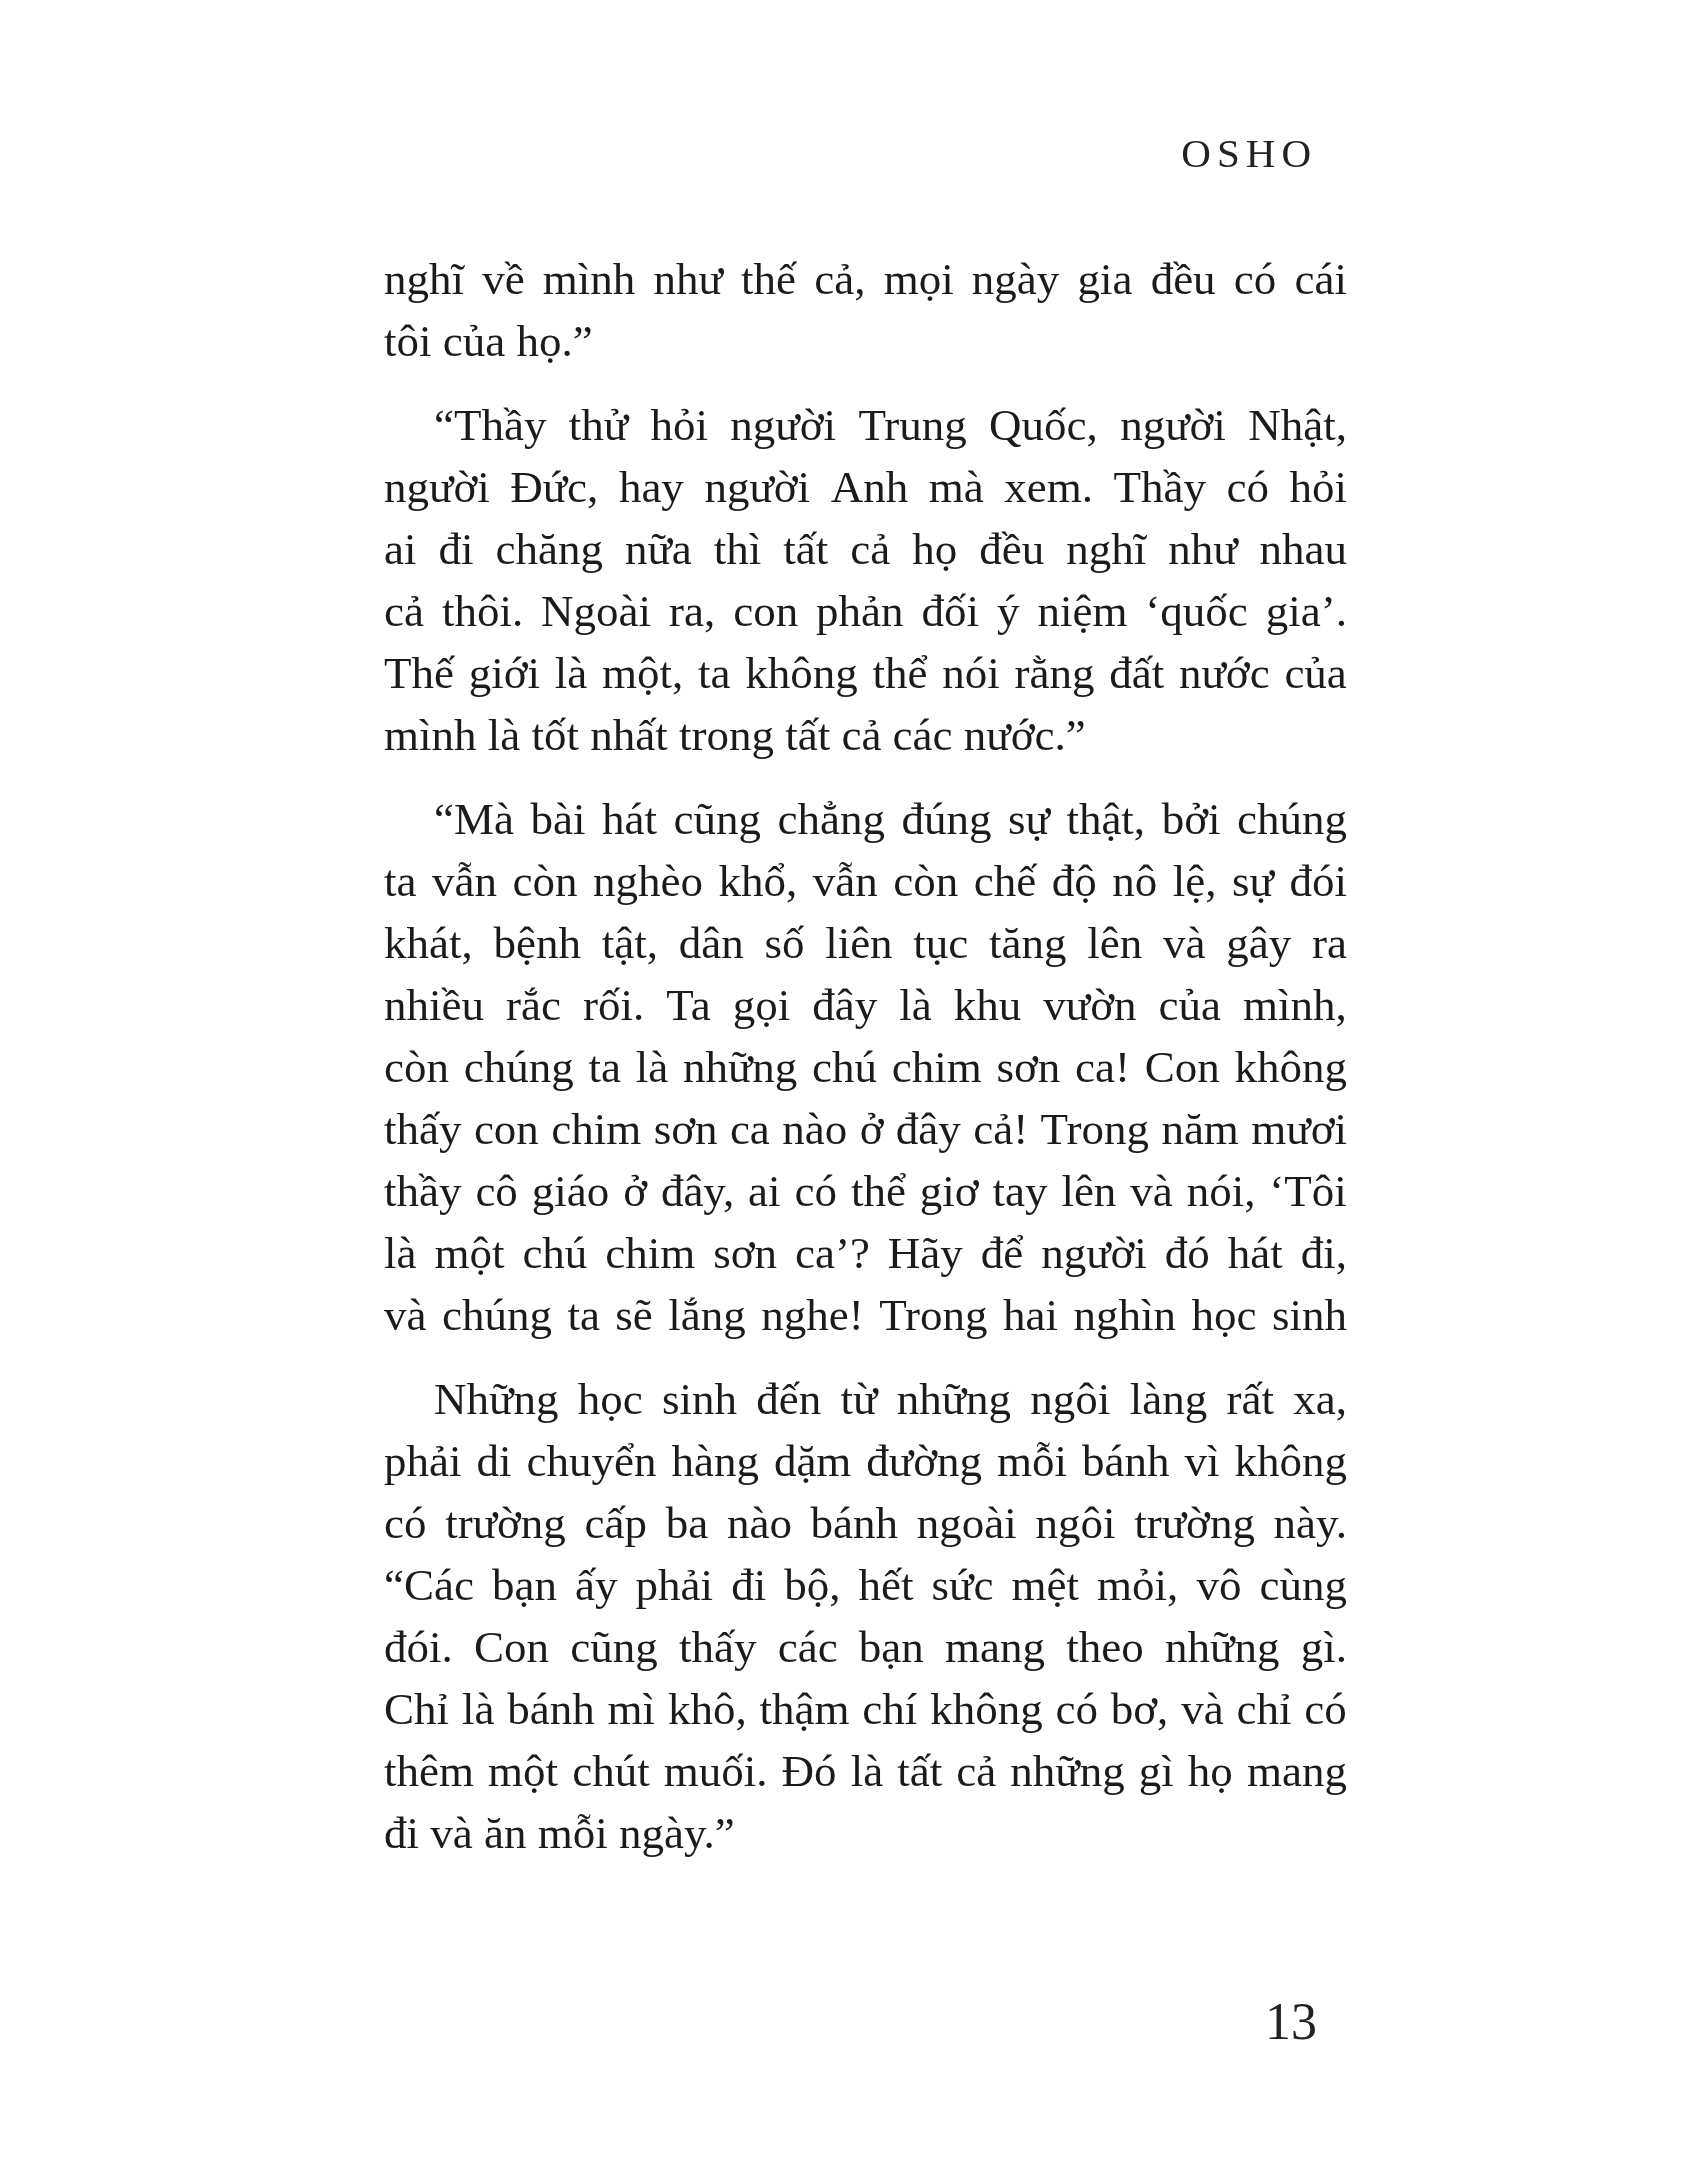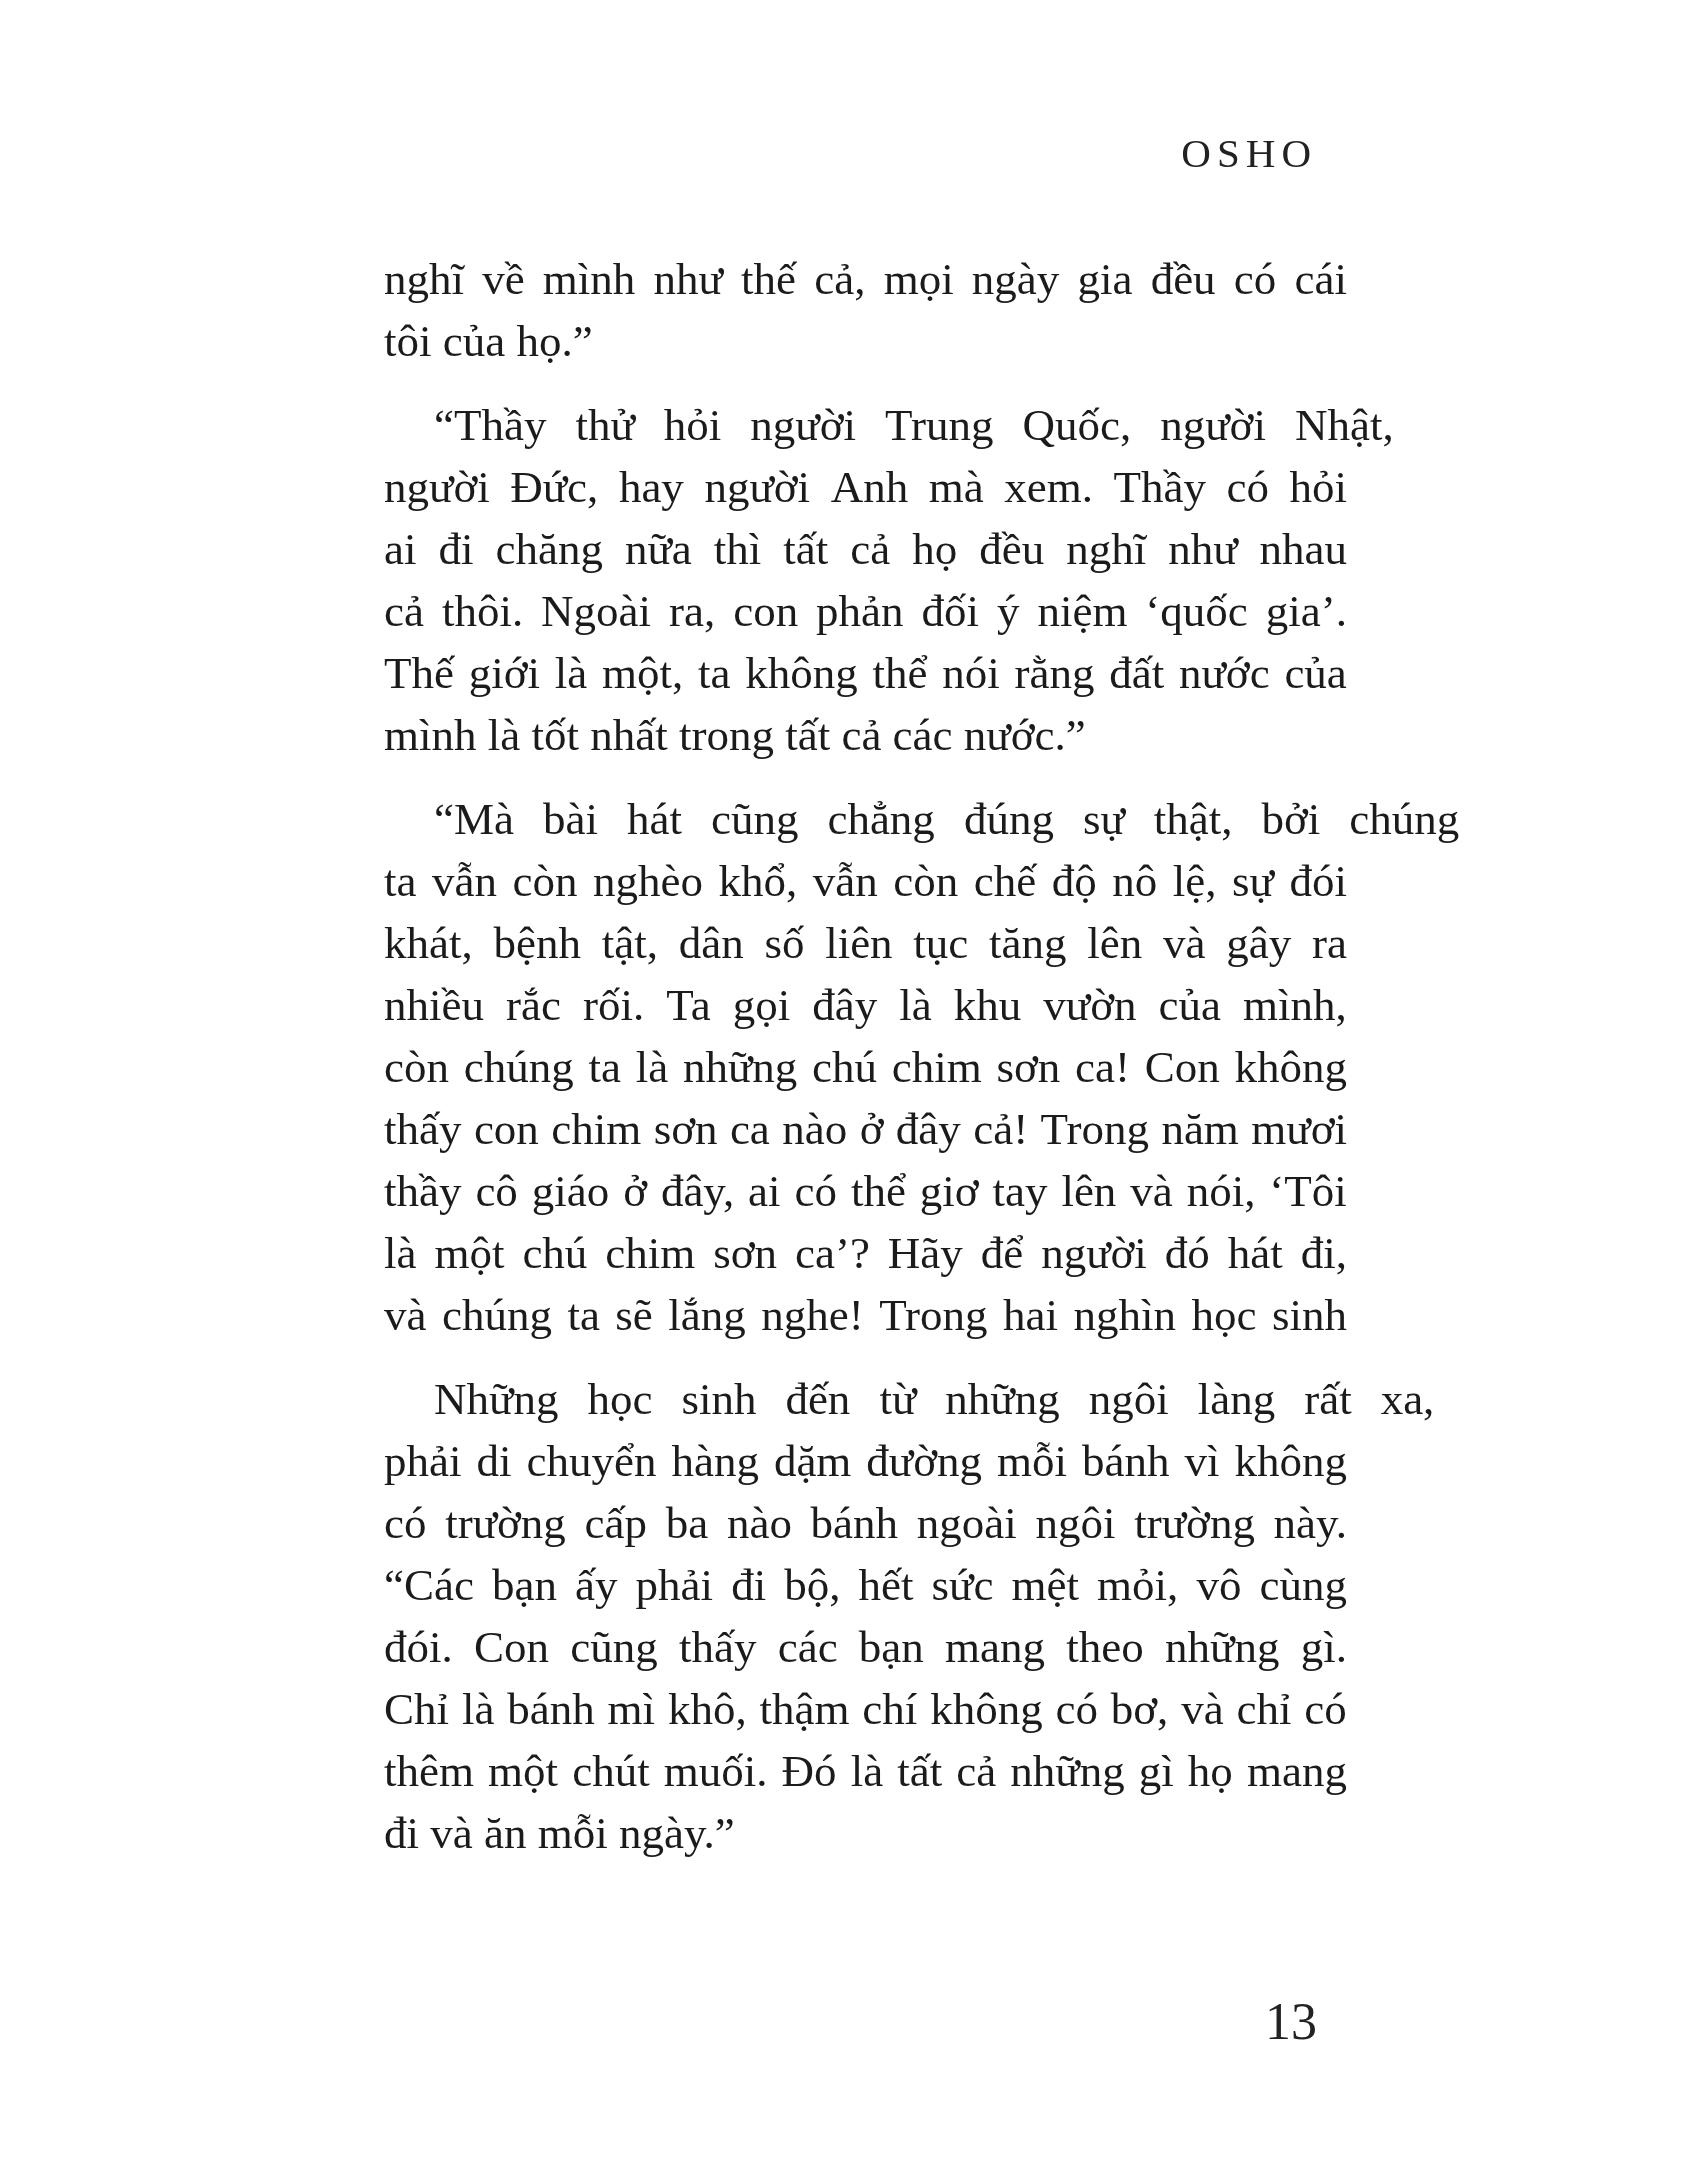--- a/index.html
+++ b/index.html
@@ -42,21 +42,20 @@
   .line {
     display: flex;
     justify-content: space-between;
     height: 62px;
     line-height: 62px;
     font-size: 45px;
     white-space: pre;
   }
   .line.indent {
     padding-left: 50px;
-    gap: 29px;
   }
   .line.last {
     justify-content: flex-start;
   }
   .page-number {
     position: absolute;
     top: 1992px;
     left: 388px;
     width: 929px;
     text-align: right;

